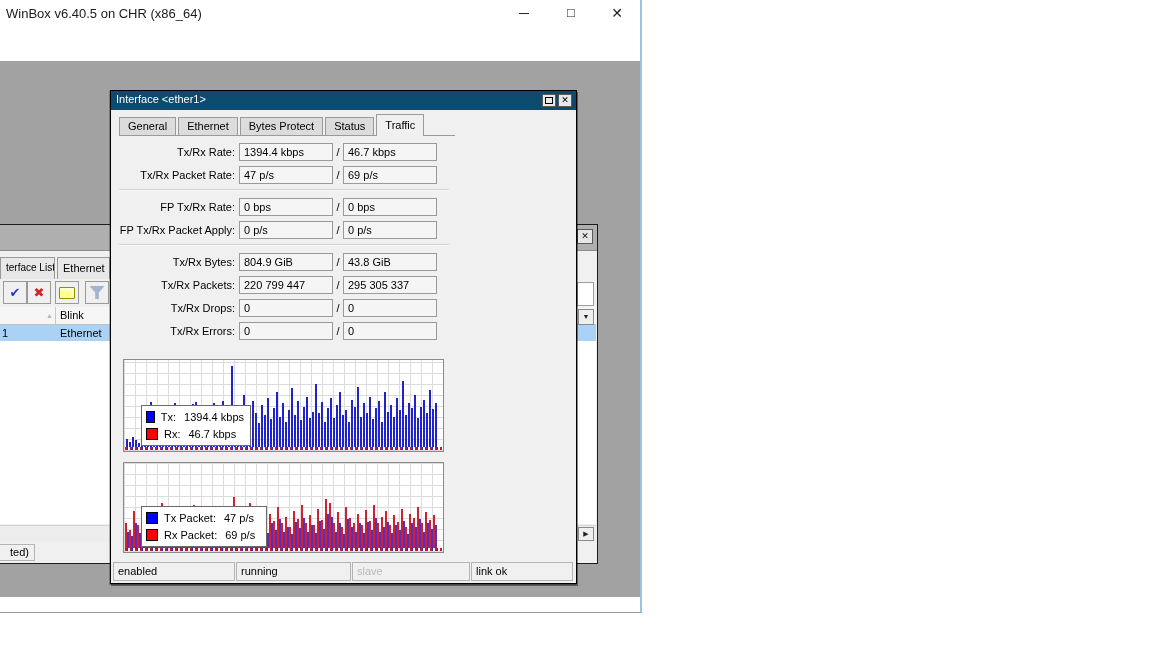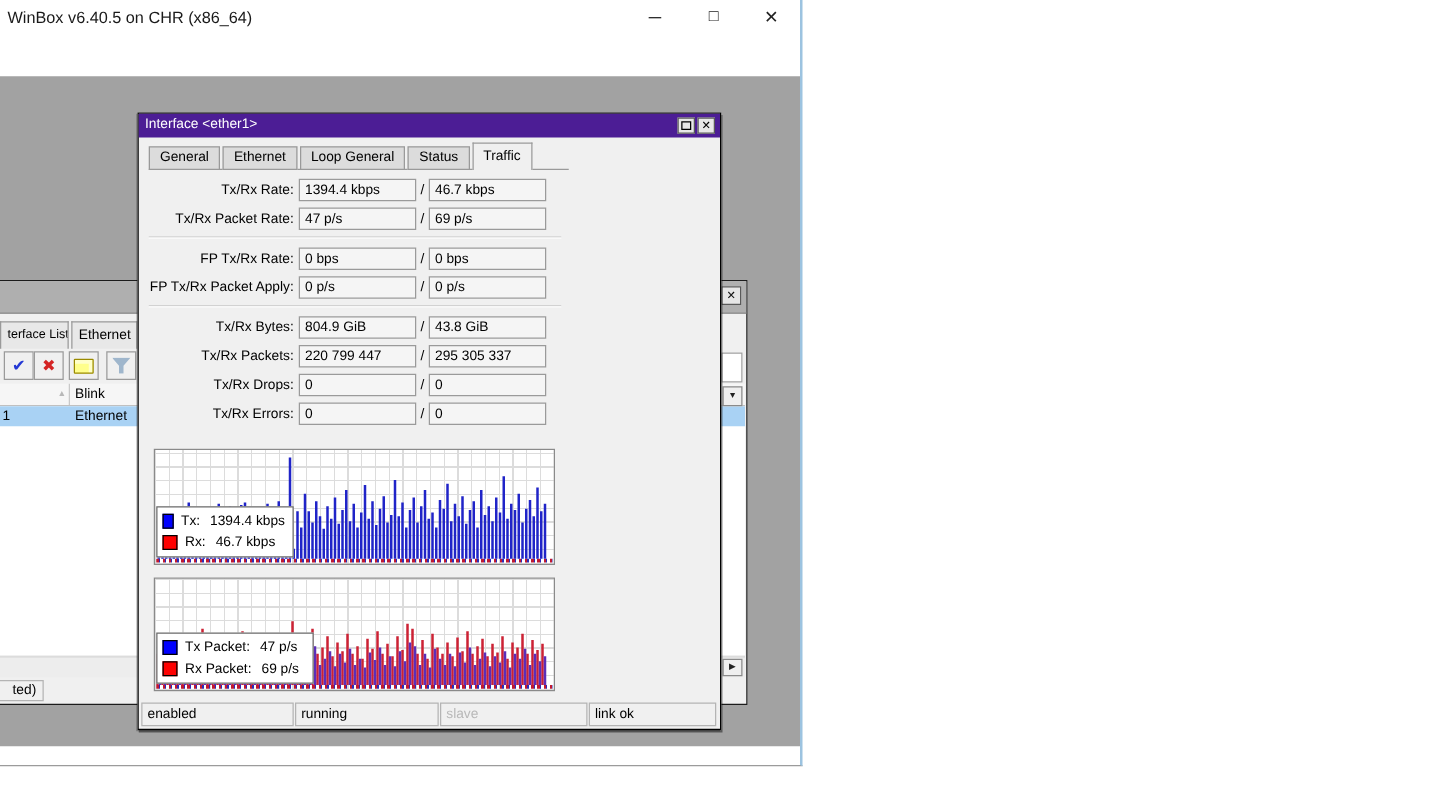--- a/index.html
+++ b/index.html
@@ -104,21 +104,21 @@
   .dbtn.group-gap { margin-top:9px; }
 
   .chart { position:absolute; left:12px; width:321px; background:#fff; border:1px solid #8a8a8a; overflow:hidden;
            background-image:repeating-linear-gradient(0deg,#dcdcdc 0 1px,rgba(0,0,0,0) 1px 11px),
                             repeating-linear-gradient(90deg,#dcdcdc 0 1px,rgba(0,0,0,0) 1px 11px); }
   .chart1 { top:268px; height:93px; }
   .chart2 { top:371px; height:91px; }
   .bar { position:absolute; bottom:4px; }
   .baseline { position:absolute; left:1px; right:1px; bottom:1px; height:3px;
               background:repeating-linear-gradient(90deg,#c01830 0 2px,#2a2ab8 2px 3px,rgba(0,0,0,0) 3px 5px); }
-  .legend { position:absolute; left:1px; bottom:5px; background:#fff; border:1px solid #6a6a6a; padding:2px 6px 3px 4px; z-index:5; }
+  .legend { position:absolute; left:17px; bottom:5px; background:#fff; border:1px solid #6a6a6a; padding:2px 6px 3px 4px; z-index:5; }
   .lg-row { display:flex; align-items:center; height:17px; }
   .lg-swatch { width:12px; height:12px; border:1px solid #000; margin-right:6px; }
   .lg-name { margin-right:8px; white-space:nowrap; }
   .lg-value { white-space:nowrap; }
 
   .dlg-status { position:absolute; left:2px; right:2px; bottom:2px; height:19px; display:flex; }
   .scell { height:19px; border:1px solid #b4b4b4; line-height:17px; padding-left:4px; margin-right:1px; overflow:hidden; }
   .scell.muted { color:#b8b8b8; }
 </style>
 </head>
@@ -173,32 +173,32 @@
         </div>
         <div class="hscroll">
           <span class="hs-btn">▶</span>
         </div>
         <div class="iface-status">
           <span class="seg">ted)</span>
         </div>
       </div>
 
       <div class="dialog">
-        <div class="dlg-titlebar" id="dlg-titlebar" style="background: #4c1d95;">
+        <div class="dlg-titlebar" id="dlg-titlebar" style="background: #0c4a6e;">
           <span class="dlg-title">Interface &lt;ether1&gt;</span>
           <span class="dlg-tb-btn dlg-restore">
             <span class="dlg-restore-glyph"></span>
           </span>
           <span class="dlg-tb-btn dlg-close">✕</span>
         </div>
 
         <div class="dlg-tabs" id="dlg-tabs">
             <span class="dtab">General</span>
             <span class="dtab">Ethernet</span>
-            <span class="dtab">Loop General</span>
+            <span class="dtab">Bytes Protect</span>
             <span class="dtab">Status</span>
             <span class="dtab active">Traffic</span>
           </div>
         <div class="tab-line"></div>
 
         <div class="dlg-fields" id="dlg-fields">
             <div class="frow">
               <span class="flabel">Tx/Rx Rate:</span>
               <span class="fbox">1394.4 kbps</span>
               <span class="fslash">/</span>

